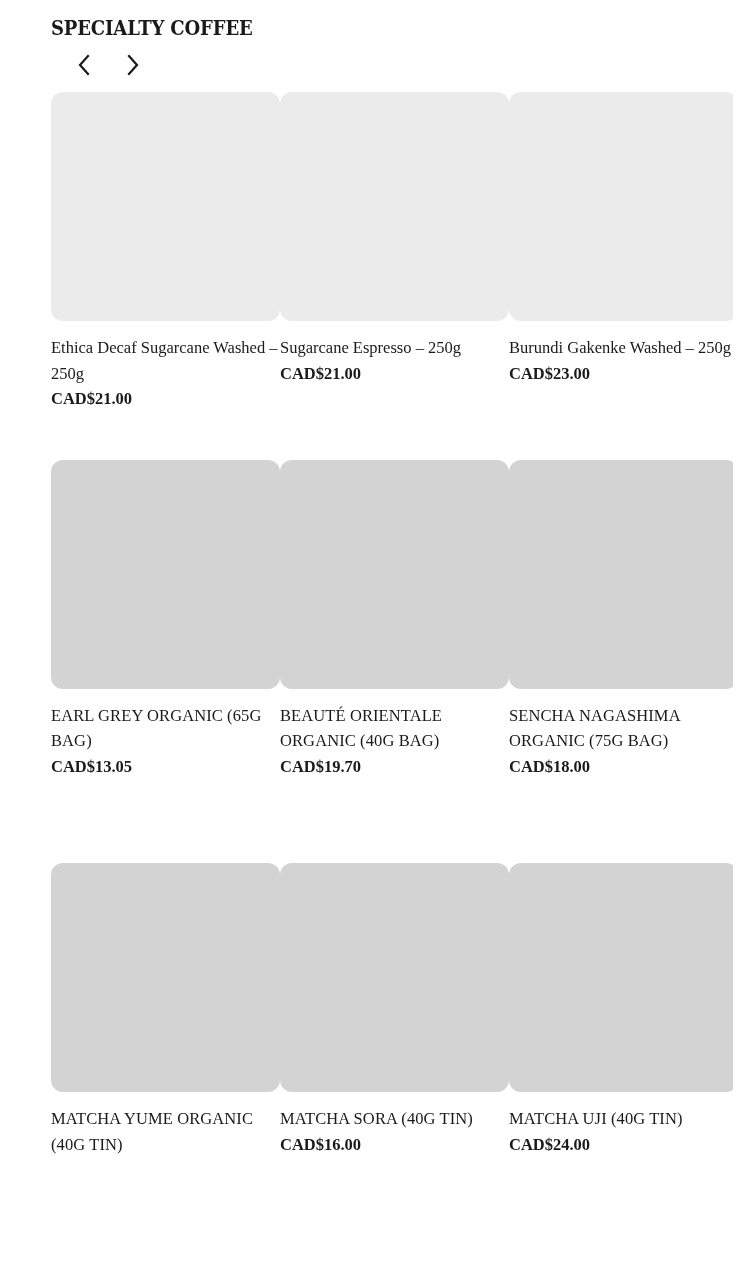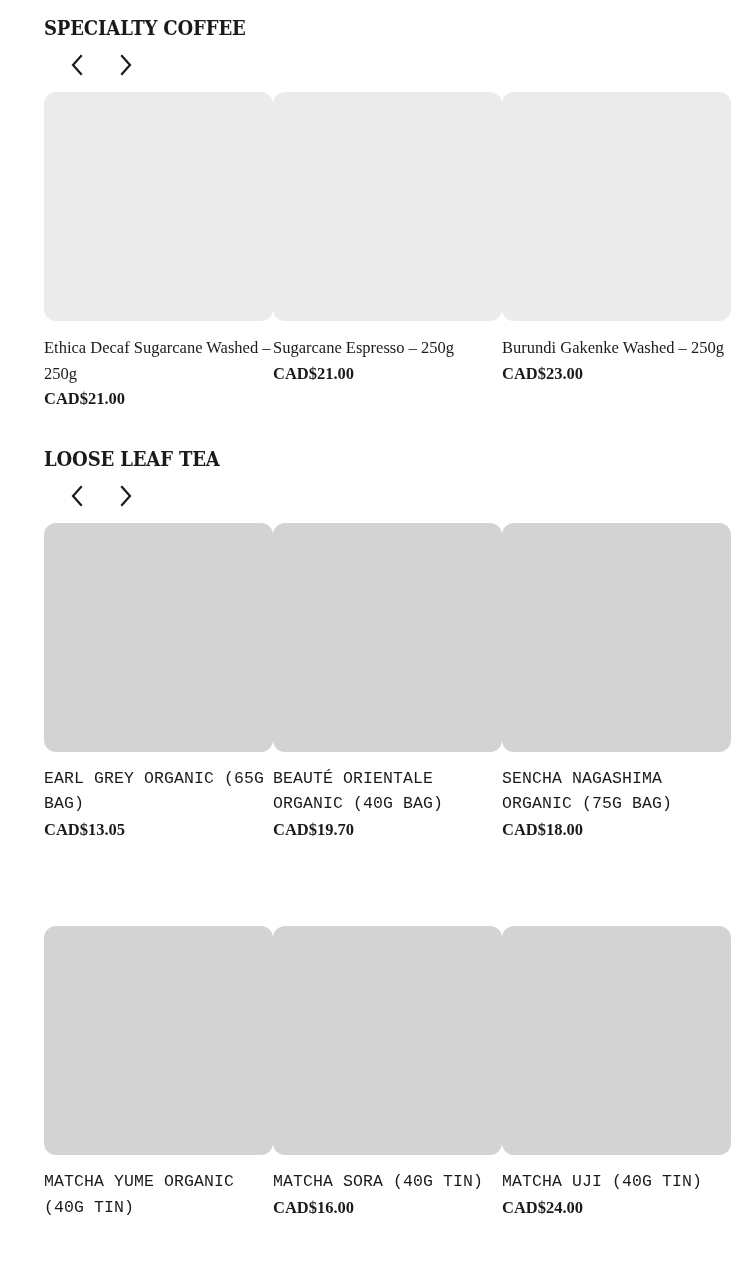--- a/index.html
+++ b/index.html
@@ -2,21 +2,21 @@
 <html><head>
 <meta charset="utf-8">
 <style>
   * { margin:0; padding:0; box-sizing:border-box; }
   html, body {
     width:745px; height:1270px;
     background:#ffffff;
     font-family:"Liberation Serif", serif;
     overflow:hidden;
   }
-  .page { width:733px; height:1270px; position:relative; overflow:hidden; }
+  .page { width:733px; height:1270px; position:relative; overflow:hidden;padding-left:7px; }
 
   .section { position:relative; }
   .section-header { padding-left:44px; }
 
   .section-title {
     font-family:"DejaVu Serif", serif;
     font-weight:700;
     font-size:21px;
     line-height:1;
     letter-spacing:-0.2px;
@@ -63,21 +63,21 @@
   .img-mid   { background:#d3d3d3; }
 
   .product-title {
     font-family:"Liberation Serif", serif;
     font-size:16.5px;
     line-height:25.5px;
     color:#1a1a1a;
     margin-top:14px;
     white-space:pre-line;
   }
-  .product-title.upper { text-transform:uppercase; letter-spacing:0.1px;font-family:Liberation Mono, monospace; }
+  .product-title.upper { text-transform:uppercase; letter-spacing:0.1px; }
 
   .product-price {
     font-family:"Liberation Serif", serif;
     font-size:16.5px;
     line-height:25.5px;
     color:#1a1a1a;
     font-weight:bold;
   }
 
   .sec-coffee { padding-top:17px; }
@@ -121,39 +121,20 @@
           <div class="product-price">CAD$21.00</div>
         </div>
         <div class="product-card">
           <div class="product-image img-light"></div>
           <div class="product-title">Burundi Gakenke Washed – 250g</div>
           <div class="product-price">CAD$23.00</div>
         </div>
       </div>
     </div>
     <div class="section sec-tea">
-      <div class="section-header">
-        <h2 class="section-title">LOOSE LEAF TEA</h2>
-        <div class="carousel-nav">
-          <button class="nav-btn">
-            <span>
-              <svg width="16" height="24" viewBox="0 0 16 24" fill="none" xmlns="http://www.w3.org/2000/svg">
-                <path d="M12 3 L4 12 L12 21" stroke="#1a1a1a" stroke-width="2.2" stroke-linecap="square" stroke-linejoin="miter"></path>
-              </svg>
-            </span>
-          </button>
-          <button class="nav-btn">
-            <span>
-              <svg width="16" height="24" viewBox="0 0 16 24" fill="none" xmlns="http://www.w3.org/2000/svg">
-                <path d="M4 3 L12 12 L4 21" stroke="#1a1a1a" stroke-width="2.2" stroke-linecap="square" stroke-linejoin="miter"></path>
-              </svg>
-            </span>
-          </button>
-        </div>
-      </div>
       <div class="carousel-track">
         <div class="product-card">
           <div class="product-image img-mid"></div>
           <div class="product-title upper">EARL GREY ORGANIC (65G BAG)</div>
           <div class="product-price">CAD$13.05</div>
         </div>
         <div class="product-card">
           <div class="product-image img-mid"></div>
           <div class="product-title upper">BEAUTÉ ORIENTALE ORGANIC (40G BAG)</div>
           <div class="product-price">CAD$19.70</div>

